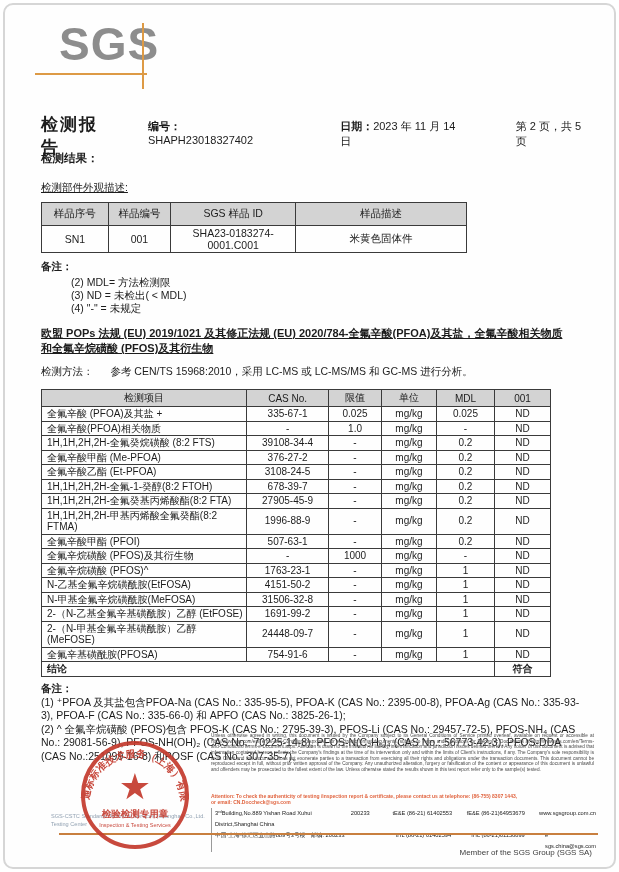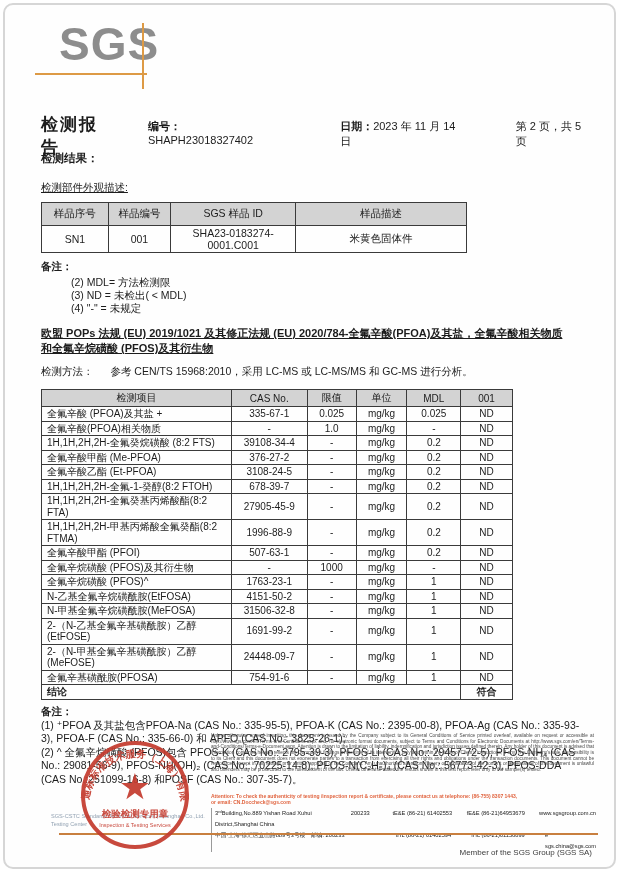--- a/index.html
+++ b/index.html
@@ -37,21 +37,21 @@
   .notes-head { margin-top:7px; font-size:10.5px; font-weight:bold; }
   .note-line { font-size:10.5px; line-height:13px; padding-left:30px; }
   .notes-block { margin-top:2px; }
 
   .pops-title { margin-top:11px; font-size:11px; font-weight:bold; line-height:15px; }
   .pops-title div { text-decoration:underline; }
 
   .method-line { margin-top:9px; font-size:10.5px; }
   .method-label { margin-right:14px; }
 
-  .result-table { width:472px; margin-top:10px; font-size:10px; }
+  .result-table { width:510px; margin-top:10px; font-size:10px; }
   .result-table th, .result-table td { border:1px solid #3a3a3a; text-align:center; padding:1px 3px; }
   .result-table th { background:#d3d3d3; font-weight:normal; height:15px; }
   .result-table td { height:13px; line-height:11.5px; }
   .result-table td:first-child { text-align:left; padding-left:5px; }
   .concl-label { font-weight:bold; text-align:left; padding-left:5px; }
   .concl-value { font-weight:bold; }
 
   .footnotes-head { margin-top:5px; font-size:10.5px; font-weight:bold; }
   .footnote { font-size:10.5px; line-height:13.5px; width:540px; }
 

